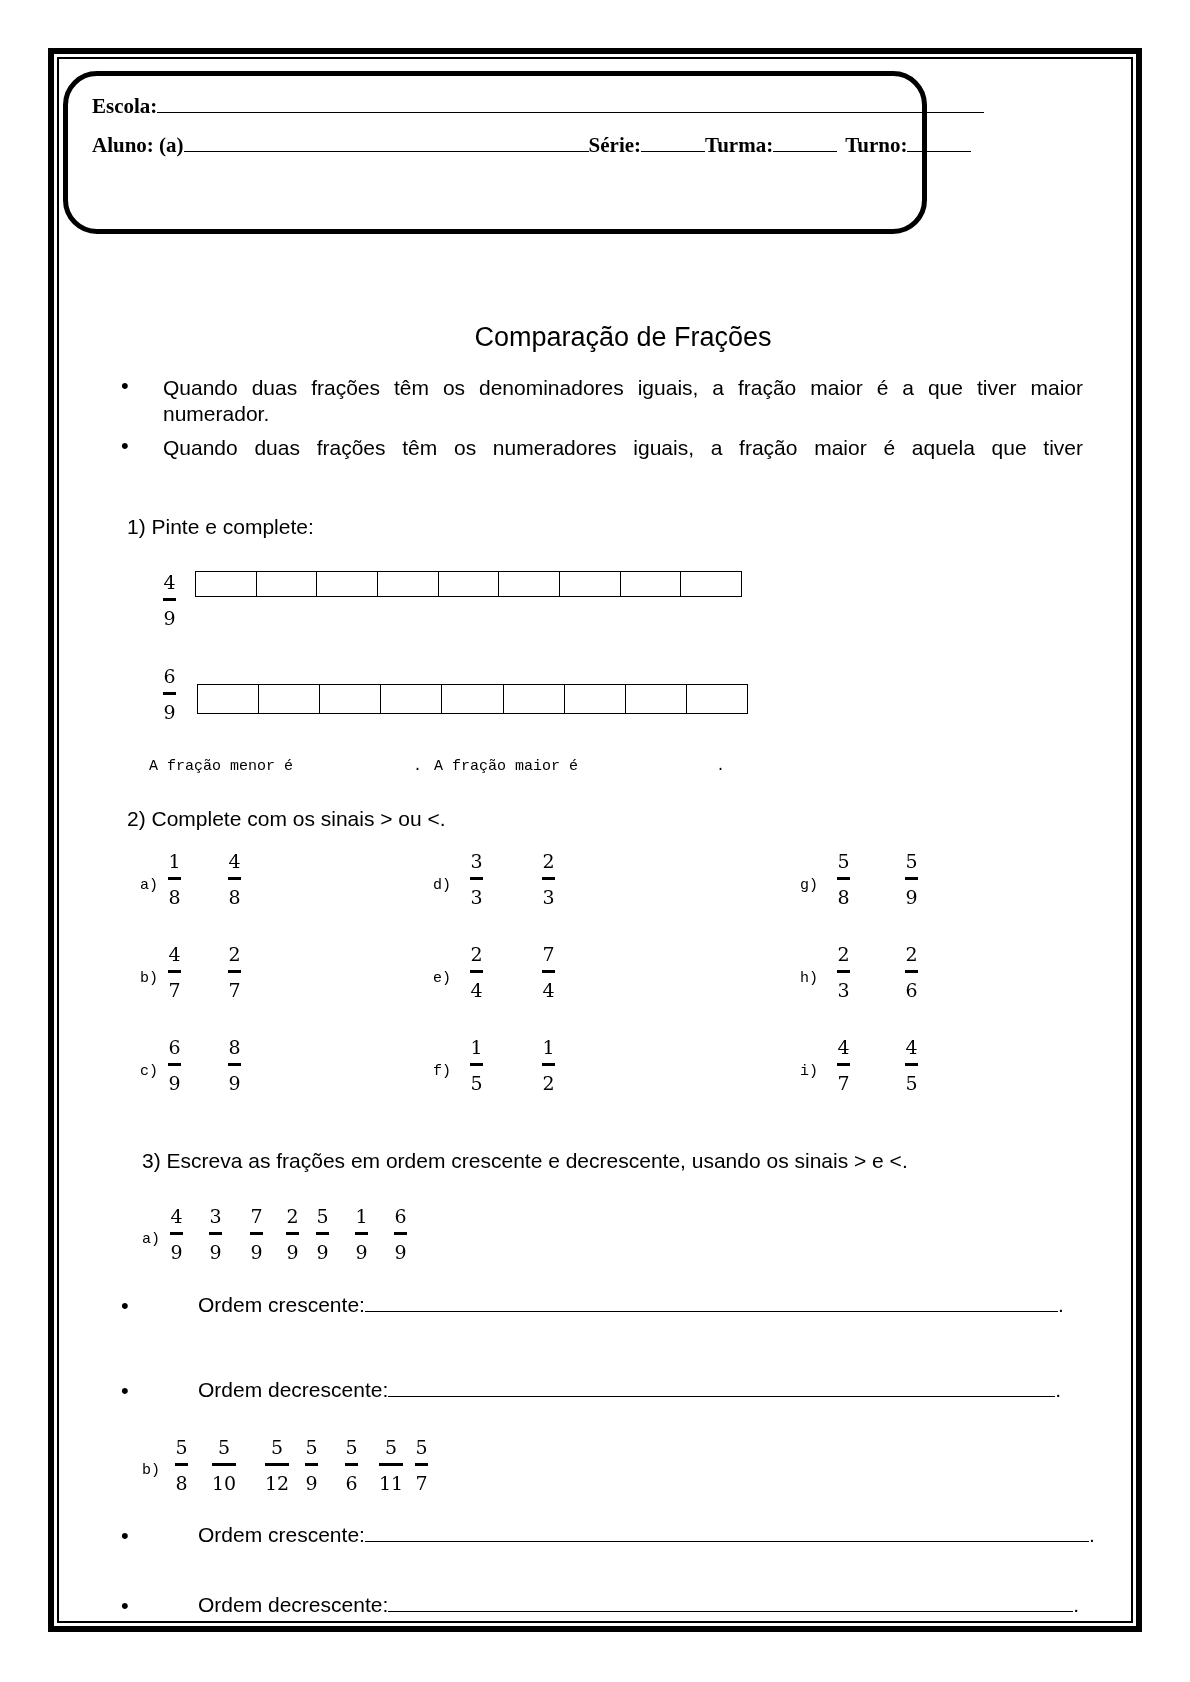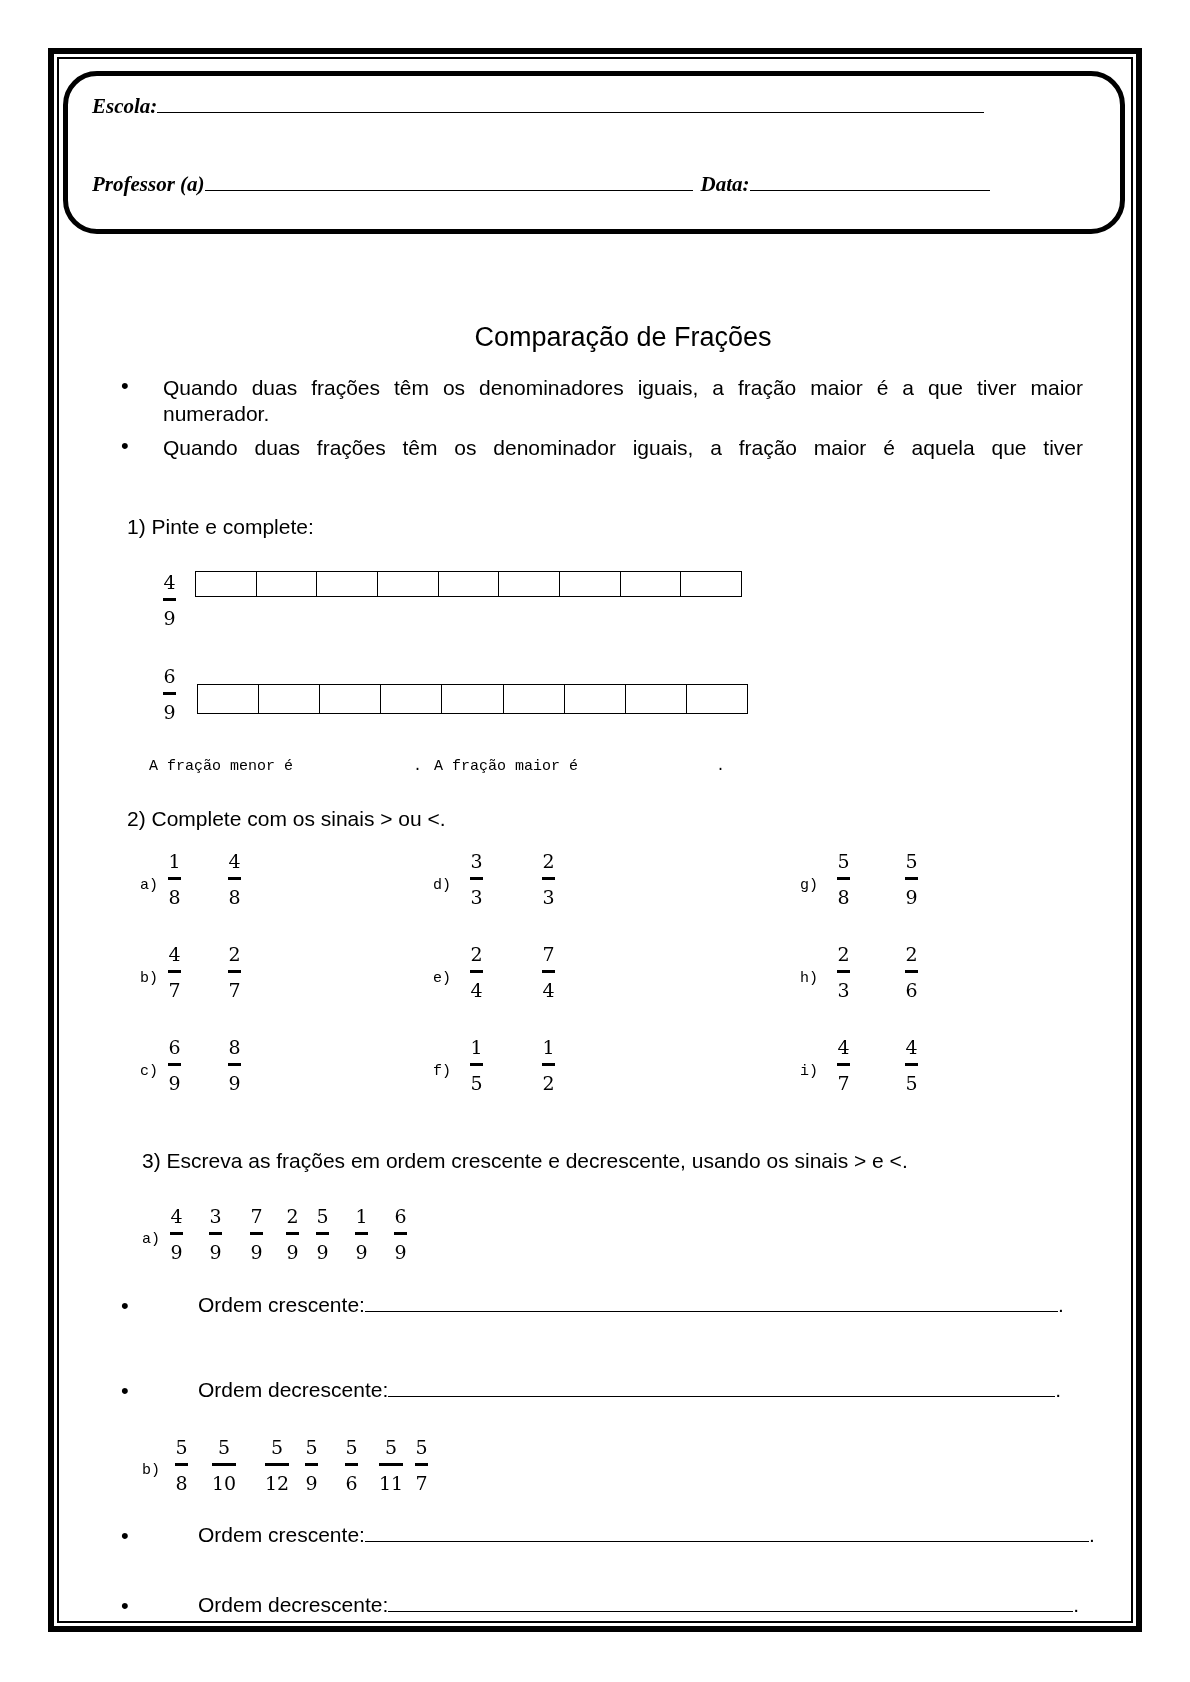--- a/index.html
+++ b/index.html
@@ -6,23 +6,23 @@
   body { width: 1190px; height: 1682px; position: relative; overflow: hidden; color: #000; }
   .page-border {
     position: absolute; left: 48px; top: 48px; width: 1094px; height: 1584px;
     border: 6px solid #000; box-sizing: border-box;
   }
   .page-border-inner {
     position: absolute; left: 57px; top: 57px; width: 1076px; height: 1566px;
     border: 2px solid #000; box-sizing: border-box;
   }
   .header-box {
-    position: absolute; left: 63px; top: 71px; width: 1062px; height: 163px;
+    position: absolute; left: 63px; top: 71px; width: 864px; height: 163px;
     border: 5px solid #000; border-radius: 34px; box-sizing: border-box;
-    font-family: "Liberation Serif", serif; font-size: 21px; font-weight: bold; font-style: italic;
+    font-family: "Liberation Serif", serif; font-size: 21px; font-weight: bold;
   }
   .hrow { position: absolute; left: 24px; display: flex; align-items: baseline; white-space: nowrap; }
   .hline { display: inline-block; border-bottom: 1.5px solid #000; height: 18px; }
   .title {
     position: absolute; left: 0; width: 1190px; top: 322px; text-align: center;
     font-family: "Liberation Sans", sans-serif; font-size: 27px; padding-left: 28px;
   }
   .text { position: absolute; font-family: "Liberation Sans", sans-serif; font-size: 21px; line-height: 30px; }
   .bullet { position: absolute; font-family: "Liberation Sans", sans-serif; font-size: 22px; }
   .frac {
@@ -41,39 +41,43 @@
 <body>
 
 <div class="page-border"></div>
 <div class="page-border-inner"></div>
 
 <div class="header-box">
   <div class="hrow" style="top:18px;">
     <span>Escola:</span>
     <span class="hline" style="width:827px;"></span>
   </div>
-  <div class="hrow" style="top:96px;">
-    <span>Professor (a)</span>
-    <span class="hline" style="width:488px;"></span>
+  <div class="hrow" style="top:57px;">
+    <span>Aluno: (a)</span>
+    <span class="hline" style="width:405px;"></span>
+    <span>Série:</span>
+    <span class="hline" style="width:64px;"></span>
+    <span>Turma:</span>
+    <span class="hline" style="width:64px;"></span>
     <span style="width:8px;display:inline-block"></span>
-    <span>Data:</span>
-    <span class="hline" style="width:240px;"></span>
+    <span>Turno:</span>
+    <span class="hline" style="width:64px;"></span>
   </div>
 </div>
 
 <div class="title">Comparação de Frações</div>
 
 <span class="bullet" style="left:121px; top:373px;">•</span>
 <div class="text" style="left:163px; top:373px; width:920px; text-align:justify;">
   <div style="text-align-last:justify;">Quando duas frações têm os denominadores iguais, a fração maior é a que tiver maior</div>
   <div style="margin-top:-4px;">numerador.</div>
 </div>
 <span class="bullet" style="left:121px; top:433px;">•</span>
 <div class="text" style="left:163px; top:433px; width:920px;">
-  <div style="text-align:justify; text-align-last:justify;">Quando duas frações têm os denominador iguais, a fração maior é aquela que tiver</div>
+  <div style="text-align:justify; text-align-last:justify;">Quando duas frações têm os numeradores iguais, a fração maior é aquela que tiver</div>
 </div>
 
 <div class="text" style="left:127px; top:512px;">1)  Pinte e complete:</div>
 
 <div class="frac" style="left:163px; top:571px;">
   <span>4</span>
   <span class="bar"></span>
   <span>9</span>
 </div>
 <div class="grid" id="grid1" style="left:195px; top:571px; width:547px;">

